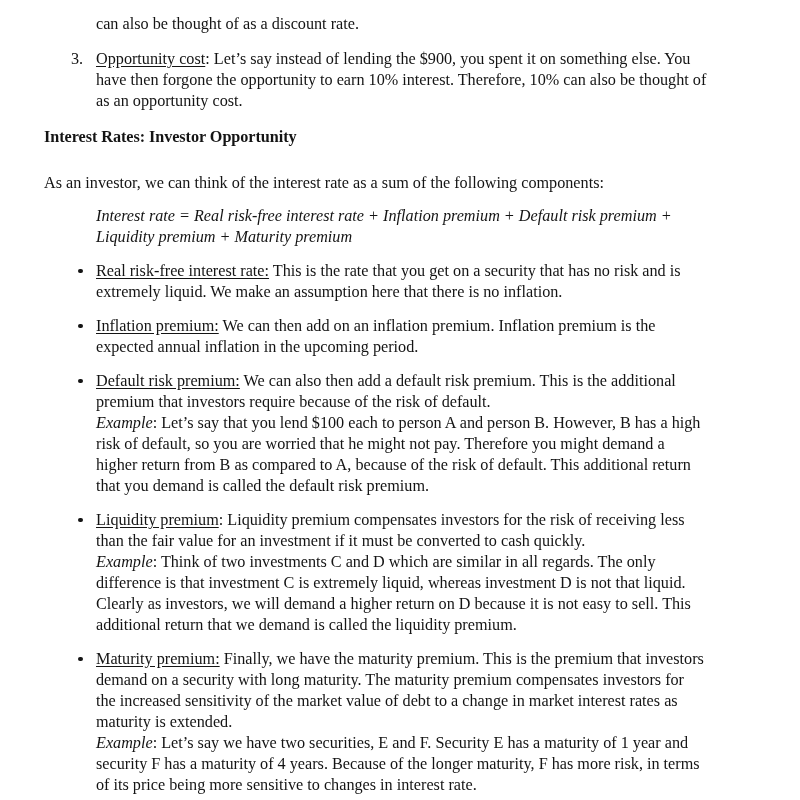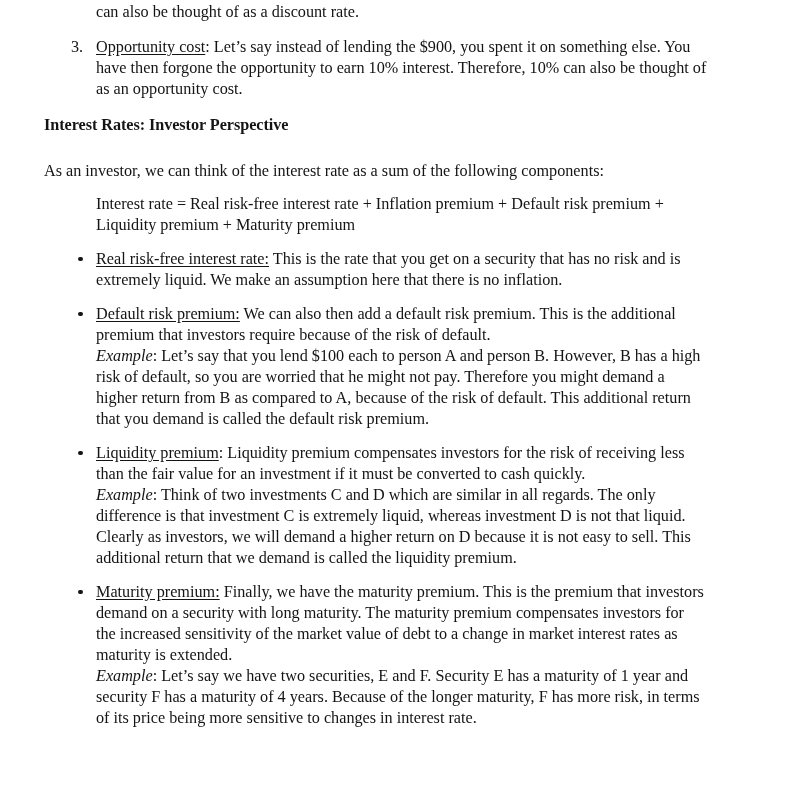--- a/index.html
+++ b/index.html
@@ -14,21 +14,21 @@
     font-family: "Liberation Serif", "DejaVu Serif", serif;
     color: #141414;
     -webkit-font-smoothing: antialiased;
   }
 
   .page {
     position: relative;
     width: 800px;
     height: 800px;
     box-sizing: border-box;
-    padding: 0px 80px 0px 44px;
+    padding: 12px 80px 0px 44px;
     background: #ffffff;
   }
 
   .doc {
     font-size: 16.2px;
     line-height: 21px;
   }
 
   
   .para {
@@ -48,20 +48,21 @@
     letter-spacing: -0.05px;
   }
 
   .body-para {
     margin: 25px 0 0 0;
   }
 
   .formula {
     margin: 12px 0 0 52px;
     padding-right: 10px;
+    font-style: italic;
   }
 
   
   .num-list {
     margin: 14px 0 0 0;
     padding: 0;
     list-style: none;
   }
   .num-item {
     position: relative;
@@ -116,33 +117,36 @@
   <div class="doc">
 
     <p class="para cont-line">can also be thought of as a discount rate.</p>
 
     <ol class="num-list">
       <li class="num-item">
         <span class="marker">3.</span><span class="term runon">Opportunity cost</span><span class="runon">:</span><span class="runon"> Let’s say instead of lending the $900, you spent it on something else. You have then forgone the opportunity to earn 10% interest. Therefore, 10% can also be thought of as an opportunity cost.</span>
       </li>
     </ol>
 
-    <p class="para heading">Interest Rates: Investor Perspective</p>
+    <p class="para heading">Interest Rates: Investor Opportunity</p>
 
     <p class="para body-para">As an investor, we can think of the interest rate as a sum of the following components:</p>
 
     <p class="para formula">Interest rate = Real risk-free interest rate + Inflation premium + Default risk premium + Liquidity premium + Maturity premium</p>
 
 
     <ul class="bul-list">
 
       <li class="bul-item">
         <span class="bullet"></span><span class="term runon">Real risk-free interest rate:</span><span class="runon"> This is the rate that you get on a security that has no risk and is extremely liquid. We make an assumption here that there is no inflation.</span>
       </li>
 
+      <li class="bul-item">
+        <span class="bullet"></span><span class="term runon">Inflation premium:</span><span class="runon"> We can then add on an inflation premium. Inflation premium is the expected annual inflation in the upcoming period.</span>
+      </li>
 
       <li class="bul-item">
         <span class="bullet"></span><span class="term runon">Default risk premium:</span><span class="runon"> We can also then add a default risk premium. This is the additional premium that investors require because of the risk of default.</span><br><span class="ex runon">Example</span><span class="runon">: Let’s say that you lend $100 each to person A and person B. However, B has a high risk of default, so you are worried that he might not pay. Therefore you might demand a higher return from B as compared to A, because of the risk of default. This additional return that you demand is called the default risk premium.</span>
       </li>
 
       <li class="bul-item">
         <span class="bullet"></span><span class="term runon">Liquidity premium</span><span class="runon">: Liquidity premium compensates investors for the risk of receiving less than the fair value for an investment if it must be converted to cash quickly.</span><br><span class="ex runon">Example</span><span class="runon">: Think of two investments C and D which are similar in all regards. The only difference is that investment C is extremely liquid, whereas investment D is not that liquid. Clearly as investors, we will demand a higher return on D because it is not easy to sell. This additional return that we demand is called the liquidity premium.</span>
       </li>
 
       <li class="bul-item">

